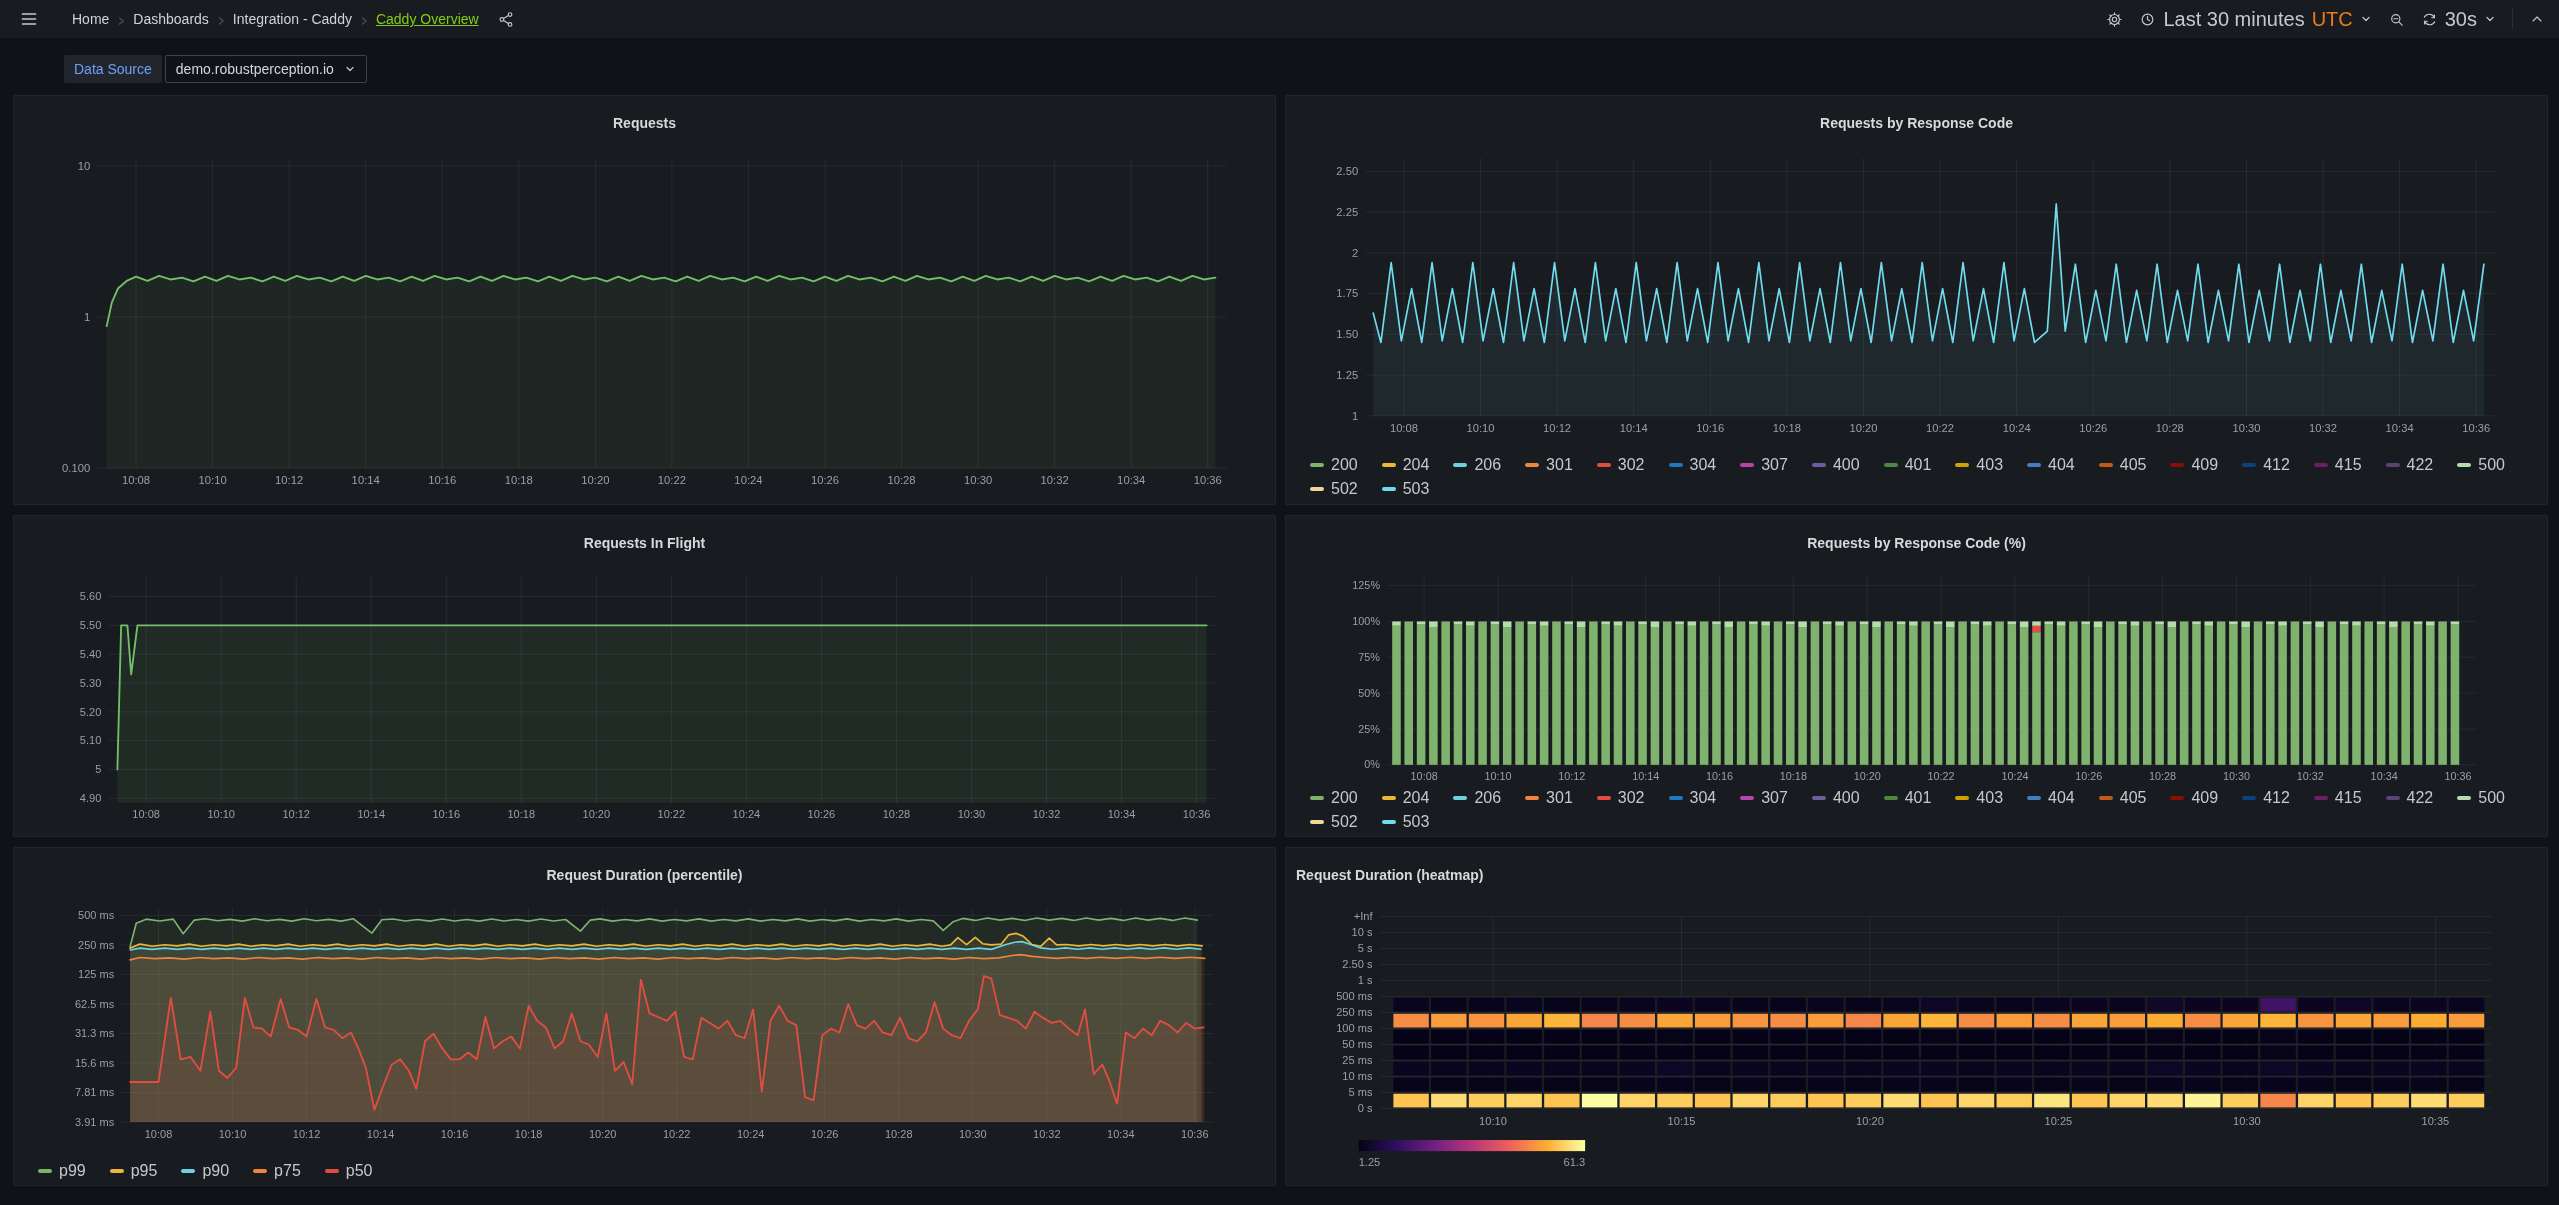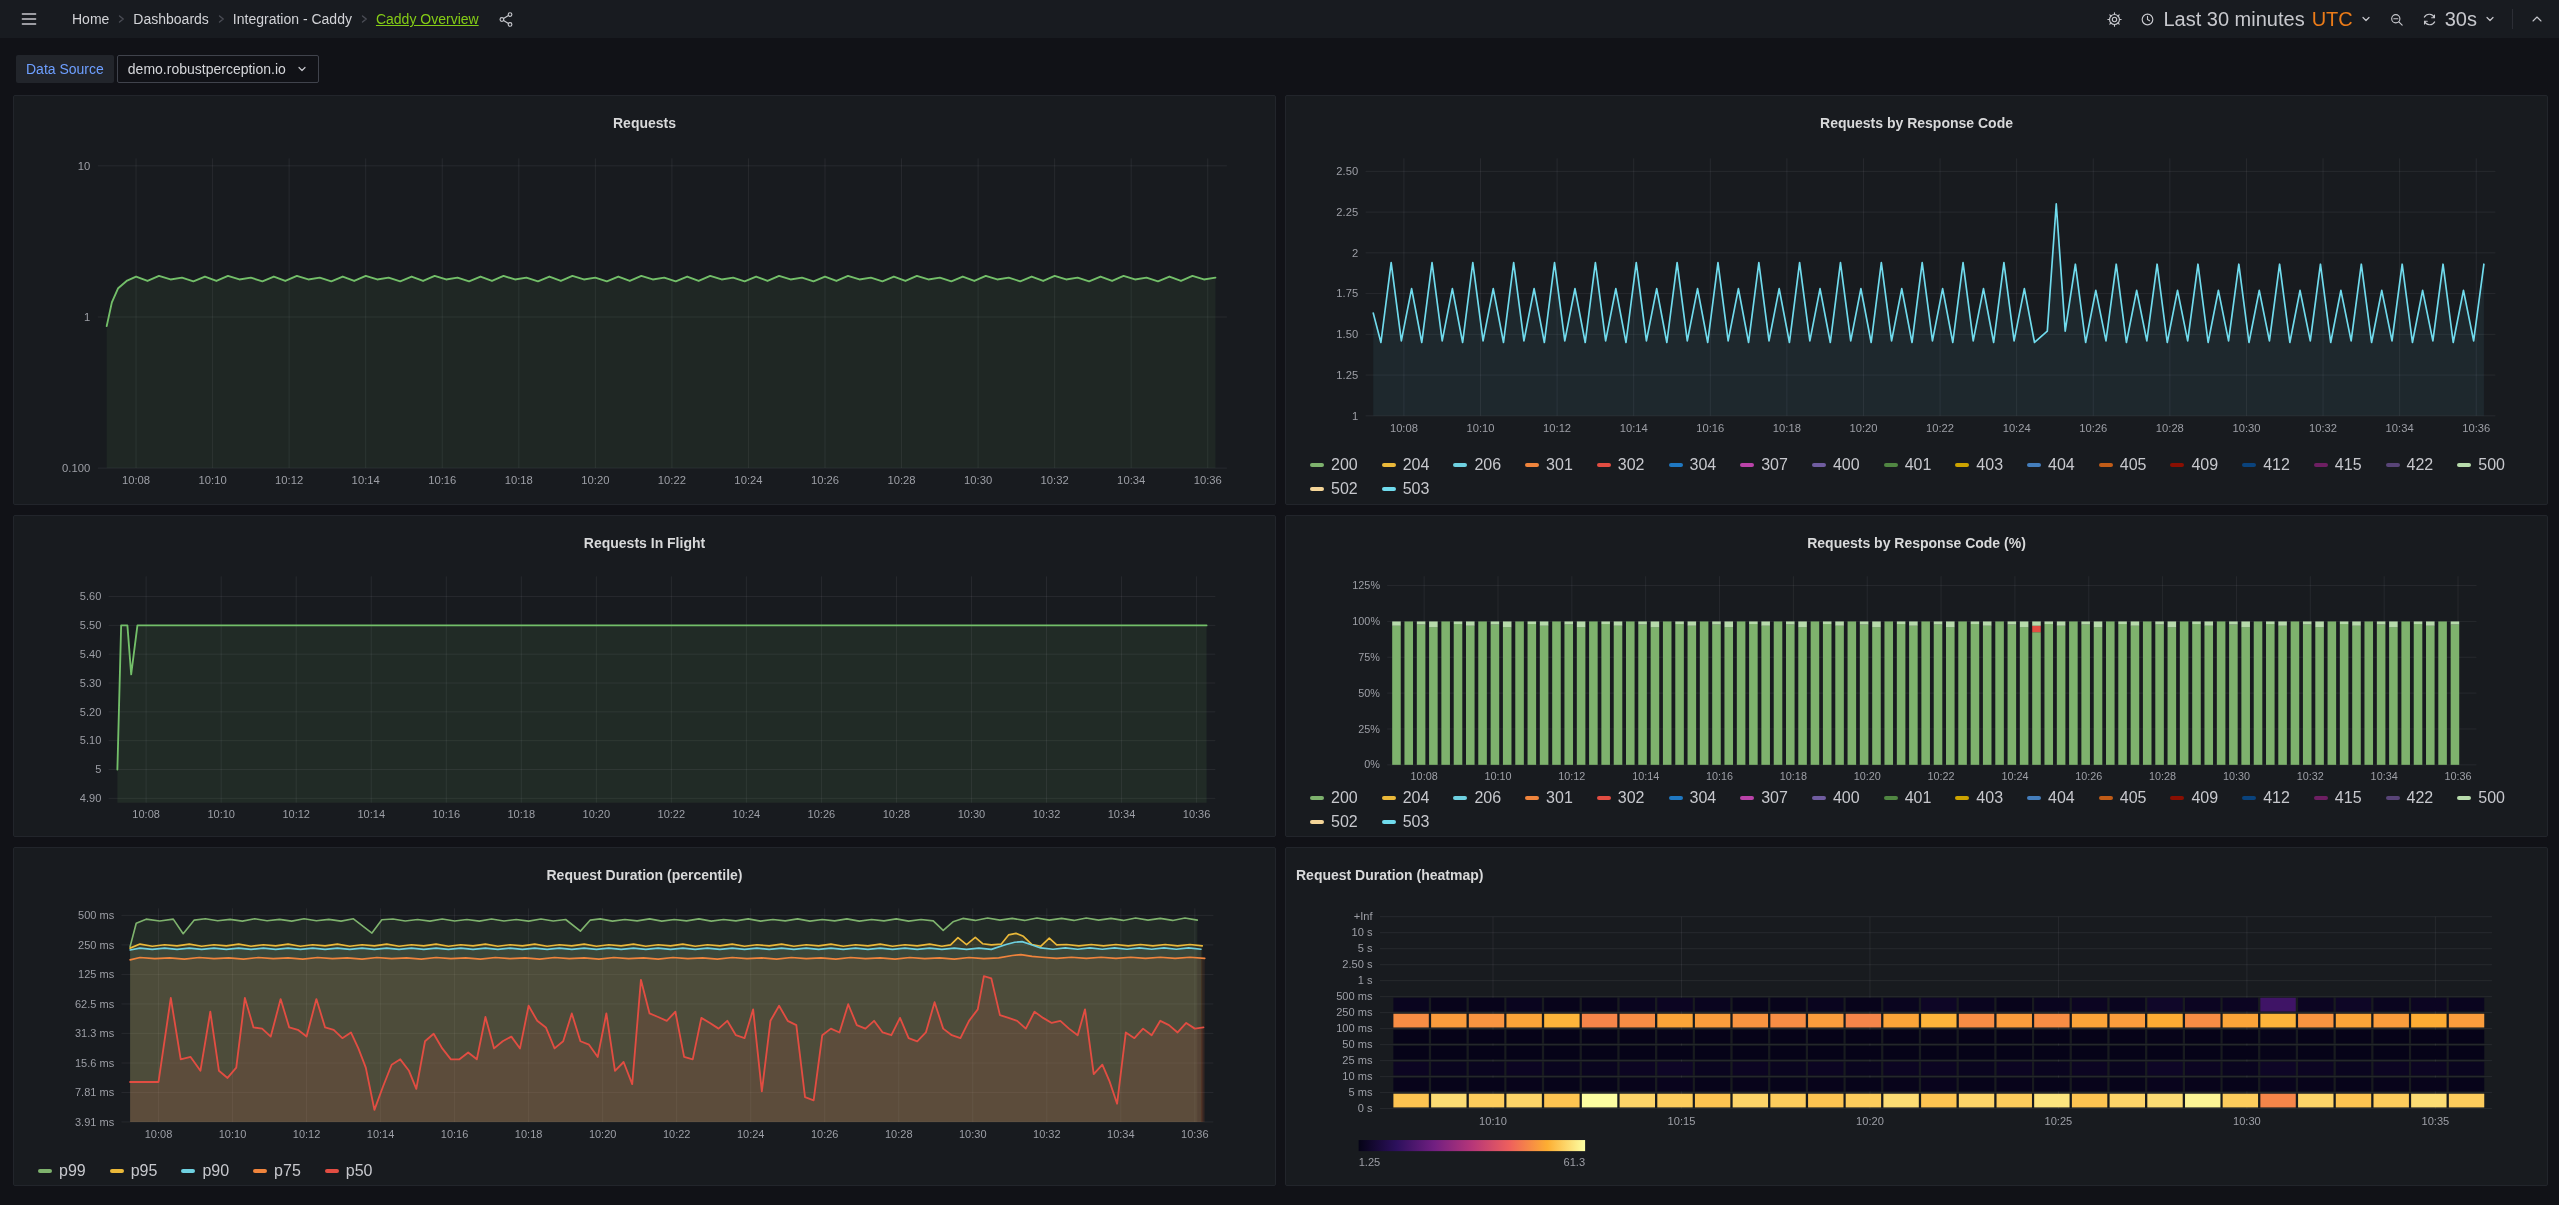--- a/index.html
+++ b/index.html
@@ -2,34 +2,34 @@
 <html><head>
 <meta charset="utf-8">
 <style>
   html,body{margin:0;padding:0;background:#111217;}
   .page{position:relative;width:2559px;height:1205px;background:#111217;
     font-family:"Liberation Sans","DejaVu Sans",sans-serif;color:#ccccdc;overflow:hidden;}
   
   .navbar{height:38px;background:#181b20;display:flex;align-items:center;justify-content:space-between;padding:0 14px;}
   .nav-left{display:flex;align-items:center;gap:10px;}
   .burger{width:30px;height:30px;display:flex;align-items:center;justify-content:center;cursor:pointer;margin-right:18px;}
-  .breadcrumb{display:flex;align-items:center;gap:6px;font-size:14px;}
+  .breadcrumb{display:flex;align-items:flex-end;gap:6px;font-size:14px;}
   .crumb{color:#d2d3d7;cursor:pointer;white-space:nowrap;}
   .crumb.current{color:#84cc16;cursor:default;text-decoration:underline;}
   .crumb-sep{display:flex;align-items:center;}
   .share-btn{width:28px;height:28px;display:flex;align-items:center;justify-content:center;cursor:pointer;margin-left:4px;}
   .nav-right{display:flex;align-items:center;gap:16px;font-size:20px;color:#c7c8cd;}
   .nav-group{display:flex;align-items:center;gap:7px;cursor:pointer;white-space:nowrap;}
   .utc{color:#eb7b18;font-weight:500;}
   .nav-divider{width:1px;height:20px;background:#2c2e35;}
   .icon{stroke:#c7c8cd;fill:none;stroke-width:1.6;stroke-linecap:round;stroke-linejoin:round;}
   .icon-sep{stroke:#4b4d55;fill:none;stroke-width:1.8;stroke-linecap:round;stroke-linejoin:round;}
   
   .toolbar{display:flex;align-items:center;gap:3px;padding:17px 0 12px 16px;}
-  .ds-label{background:#22252b;color:#6e9fff;font-size:14px;font-weight:500;height:28px;display:flex;align-items:center;padding:0 10px;border-radius:2px;}
+  .ds-label{background:#22252b;color:#6e9fff;font-size:14px;font-weight:500;height:28px;display:flex;align-items:center;padding:0 10px;border-radius:2px;margin-left:48px;}
   .ds-select{background:#111217;border:1px solid #40434c;height:28px;box-sizing:border-box;display:flex;align-items:center;gap:10px;padding:0 10px;border-radius:2px;color:#d5d6da;font-size:14px;cursor:pointer;}
   
   .grid{display:grid;grid-template-columns:1263px 1263px;grid-template-rows:410px 322px 339px;gap:10px 9px;padding:0 11px 0 13px;}
   .panel{background:#181b1f;border:1px solid #22252b;border-radius:2px;display:flex;flex-direction:column;box-sizing:border-box;overflow:hidden;}
   .panel-title{height:30px;line-height:30px;text-align:center;font-size:14px;font-weight:700;color:#d8d9da;cursor:pointer;white-space:nowrap;}
   .panel-title.left{text-align:left;padding-left:10px;}
   svg.chart{display:block;}
   .tick{font-size:12px;fill:#9d9fa6;font-family:"Liberation Sans","DejaVu Sans",sans-serif;}
   .grid-line{stroke:rgba(204,204,220,0.09);stroke-width:1;}
   

